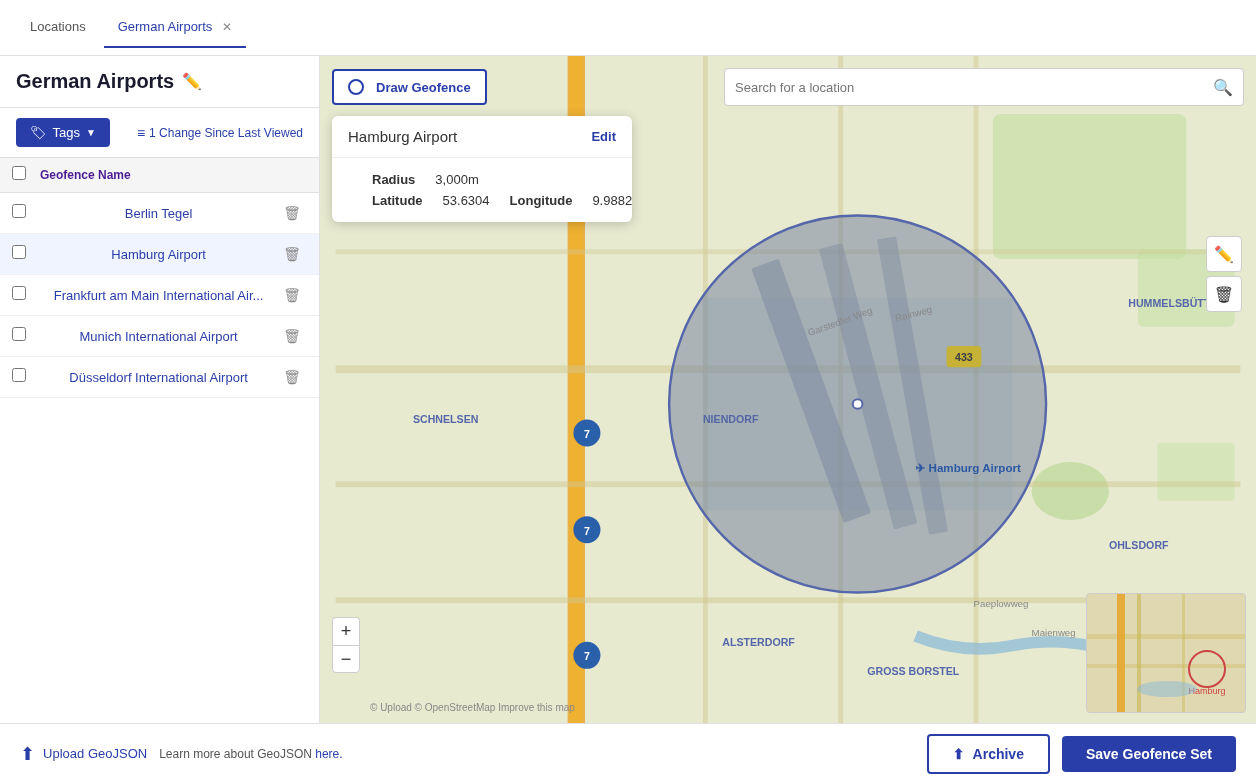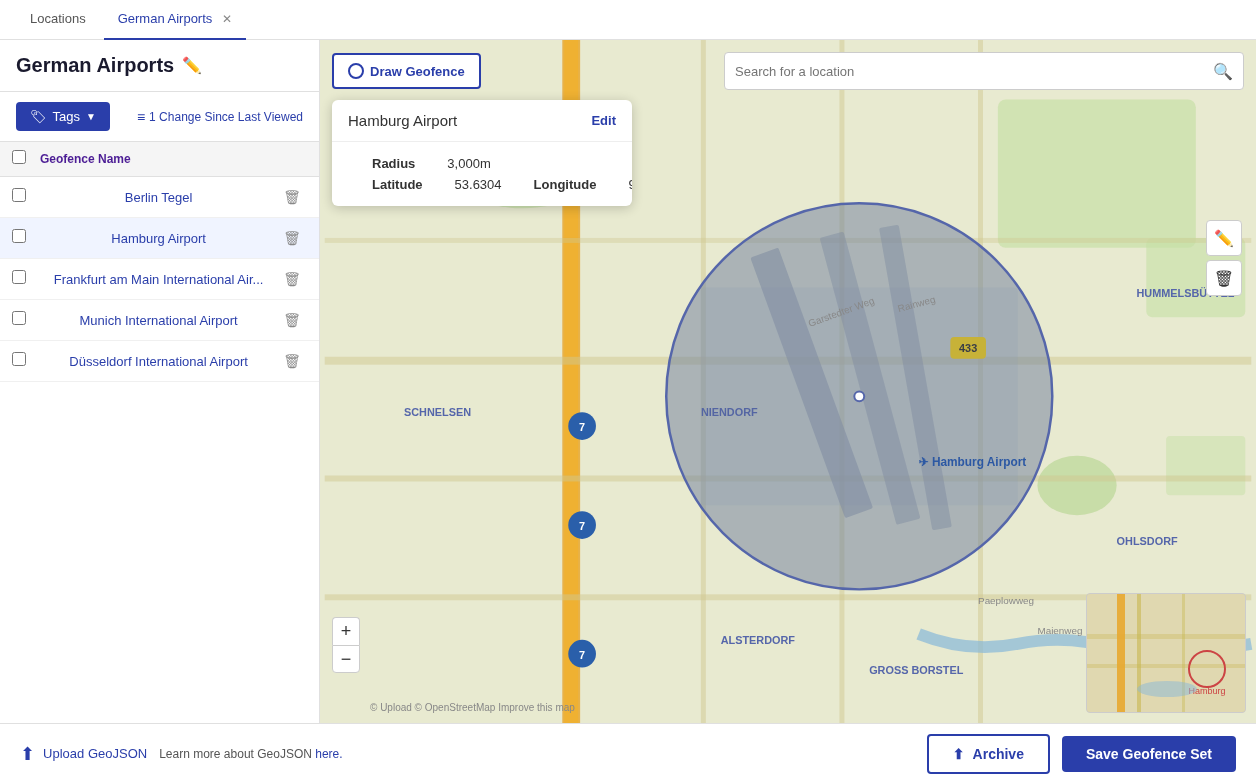--- a/index.html
+++ b/index.html
@@ -1,21 +1,21 @@
 <!DOCTYPE html>
 <html><head>
   <meta charset="utf-8">
   <style>
     * { box-sizing: border-box; margin: 0; padding: 0; }
     body { font-family: -apple-system, BlinkMacSystemFont, 'Segoe UI', sans-serif; background: #fff; height: 783px; width: 1256px; overflow: hidden; display: flex; flex-direction: column; }
 
     
     .top-nav {
       display: flex; align-items: center; padding: 0 16px;
-      border-bottom: 1px solid #e0e0e0; height: 40px; background: #fff;
+      border-bottom: 1px solid #e0e0e0; height: 56px; background: #fff;
     }
     .tab {
       padding: 12px 14px; font-size: 13px; cursor: pointer; color: #555;
       border-bottom: 2px solid transparent; margin-right: 4px;
     }
     .tab.active { color: #2a3eaa; border-bottom: 2px solid #2a3eaa; font-weight: 500; }
     .tab-close { margin-left: 6px; cursor: pointer; color: #888; font-size: 12px; }
 
     
     .main-content { display: flex; flex: 1; overflow: hidden; }
@@ -49,40 +49,40 @@
     .tags-btn .chevron { font-size: 10px; }
     .toolbar-right { font-size: 12px; color: #2a3eaa; display: flex; align-items: center; gap: 4px; }
     .toolbar-right .list-icon { font-size: 14px; }
 
     
     .map-area { flex: 1; position: relative; background: #e8ead0; overflow: hidden; }
 
     
     .map-top-bar { position: absolute; top: 12px; left: 12px; right: 12px; display: flex; align-items: center; gap: 10px; z-index: 10; }
     .draw-geofence-btn {
-      display: flex; align-items: center; gap: 6px;
+      display: flex; align-items: center; gap: 12px;
       background: #fff; color: #2a3eaa; border: 2px solid #2a3eaa;
       border-radius: 4px; padding: 8px 14px; font-size: 13px; cursor: pointer; font-weight: 600;
     }
     .draw-circle-icon { width: 16px; height: 16px; border-radius: 50%; border: 2px solid #2a3eaa; display: inline-block; }
     .map-search { flex: 1; display: flex; align-items: center; background: #fff; border: 1px solid #ccc; border-radius: 4px; padding: 0 10px; height: 38px; max-width: 520px; margin-left: auto; }
     .map-search input { border: none; outline: none; flex: 1; font-size: 13px; color: #333; }
     .map-search-icon { color: #555; font-size: 16px; cursor: pointer; }
 
     
     .map-popup {
       position: absolute; top: 60px; left: 12px; background: #fff;
       border-radius: 6px; box-shadow: 0 2px 12px rgba(0,0,0,0.2);
       width: 300px; z-index: 20; overflow: hidden;
     }
     .popup-header { display: flex; align-items: center; justify-content: space-between; padding: 12px 16px; border-bottom: 1px solid #eee; }
     .popup-title { font-size: 15px; color: #333; font-weight: 500; }
     .popup-edit { color: #2a3eaa; font-size: 13px; font-weight: 600; cursor: pointer; }
     .popup-body { padding: 14px 16px; }
-    .popup-row { display: flex; gap: 32px; font-size: 13px; color: #333; padding-left: 24px; }
+    .popup-row { display: flex; gap: 20px; font-size: 13px; color: #333; padding-left: 24px; }
     .popup-row + .popup-row { margin-top: 6px; }
     .popup-label { font-weight: 600; }
     .popup-value { color: #333; }
 
     
     .map-edit-icons { position: absolute; top: 180px; right: 14px; display: flex; flex-direction: column; gap: 4px; z-index: 10; }
     .map-icon-btn { background: #fff; border: 1px solid #ccc; border-radius: 4px; width: 36px; height: 36px; display: flex; align-items: center; justify-content: center; cursor: pointer; font-size: 16px; color: #333; }
 
     
     .map-zoom { position: absolute; bottom: 50px; left: 12px; display: flex; flex-direction: column; z-index: 10; }

